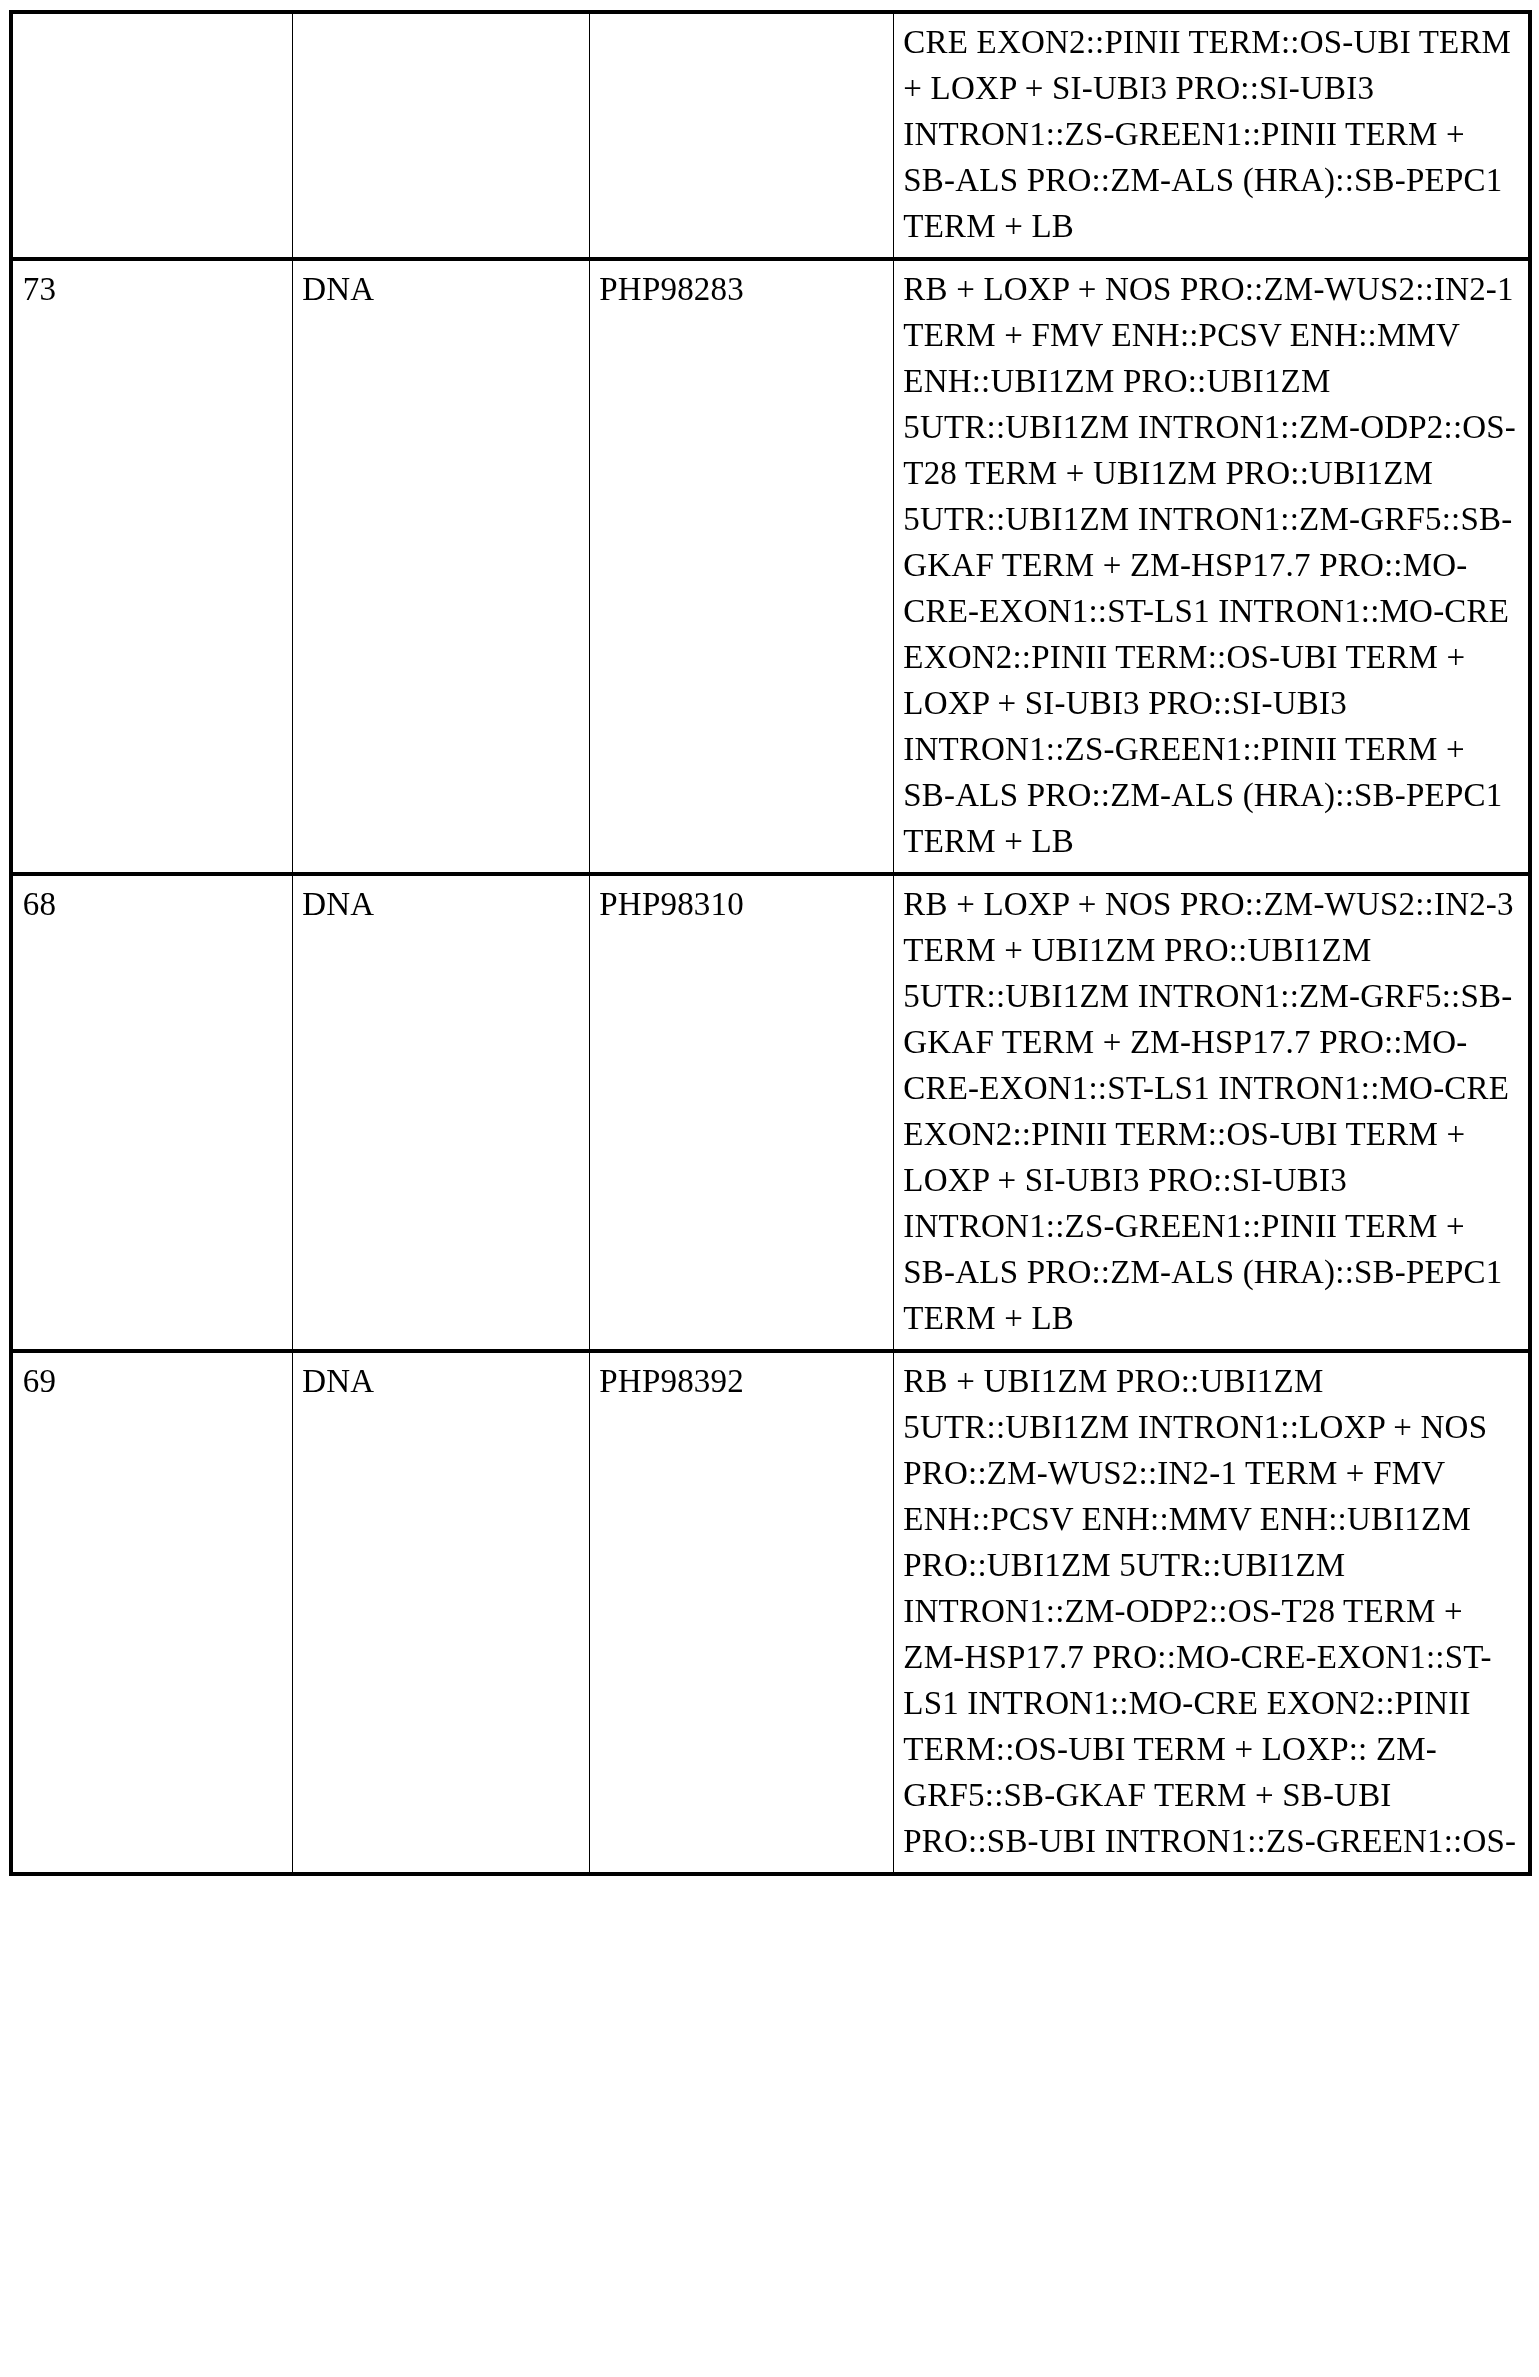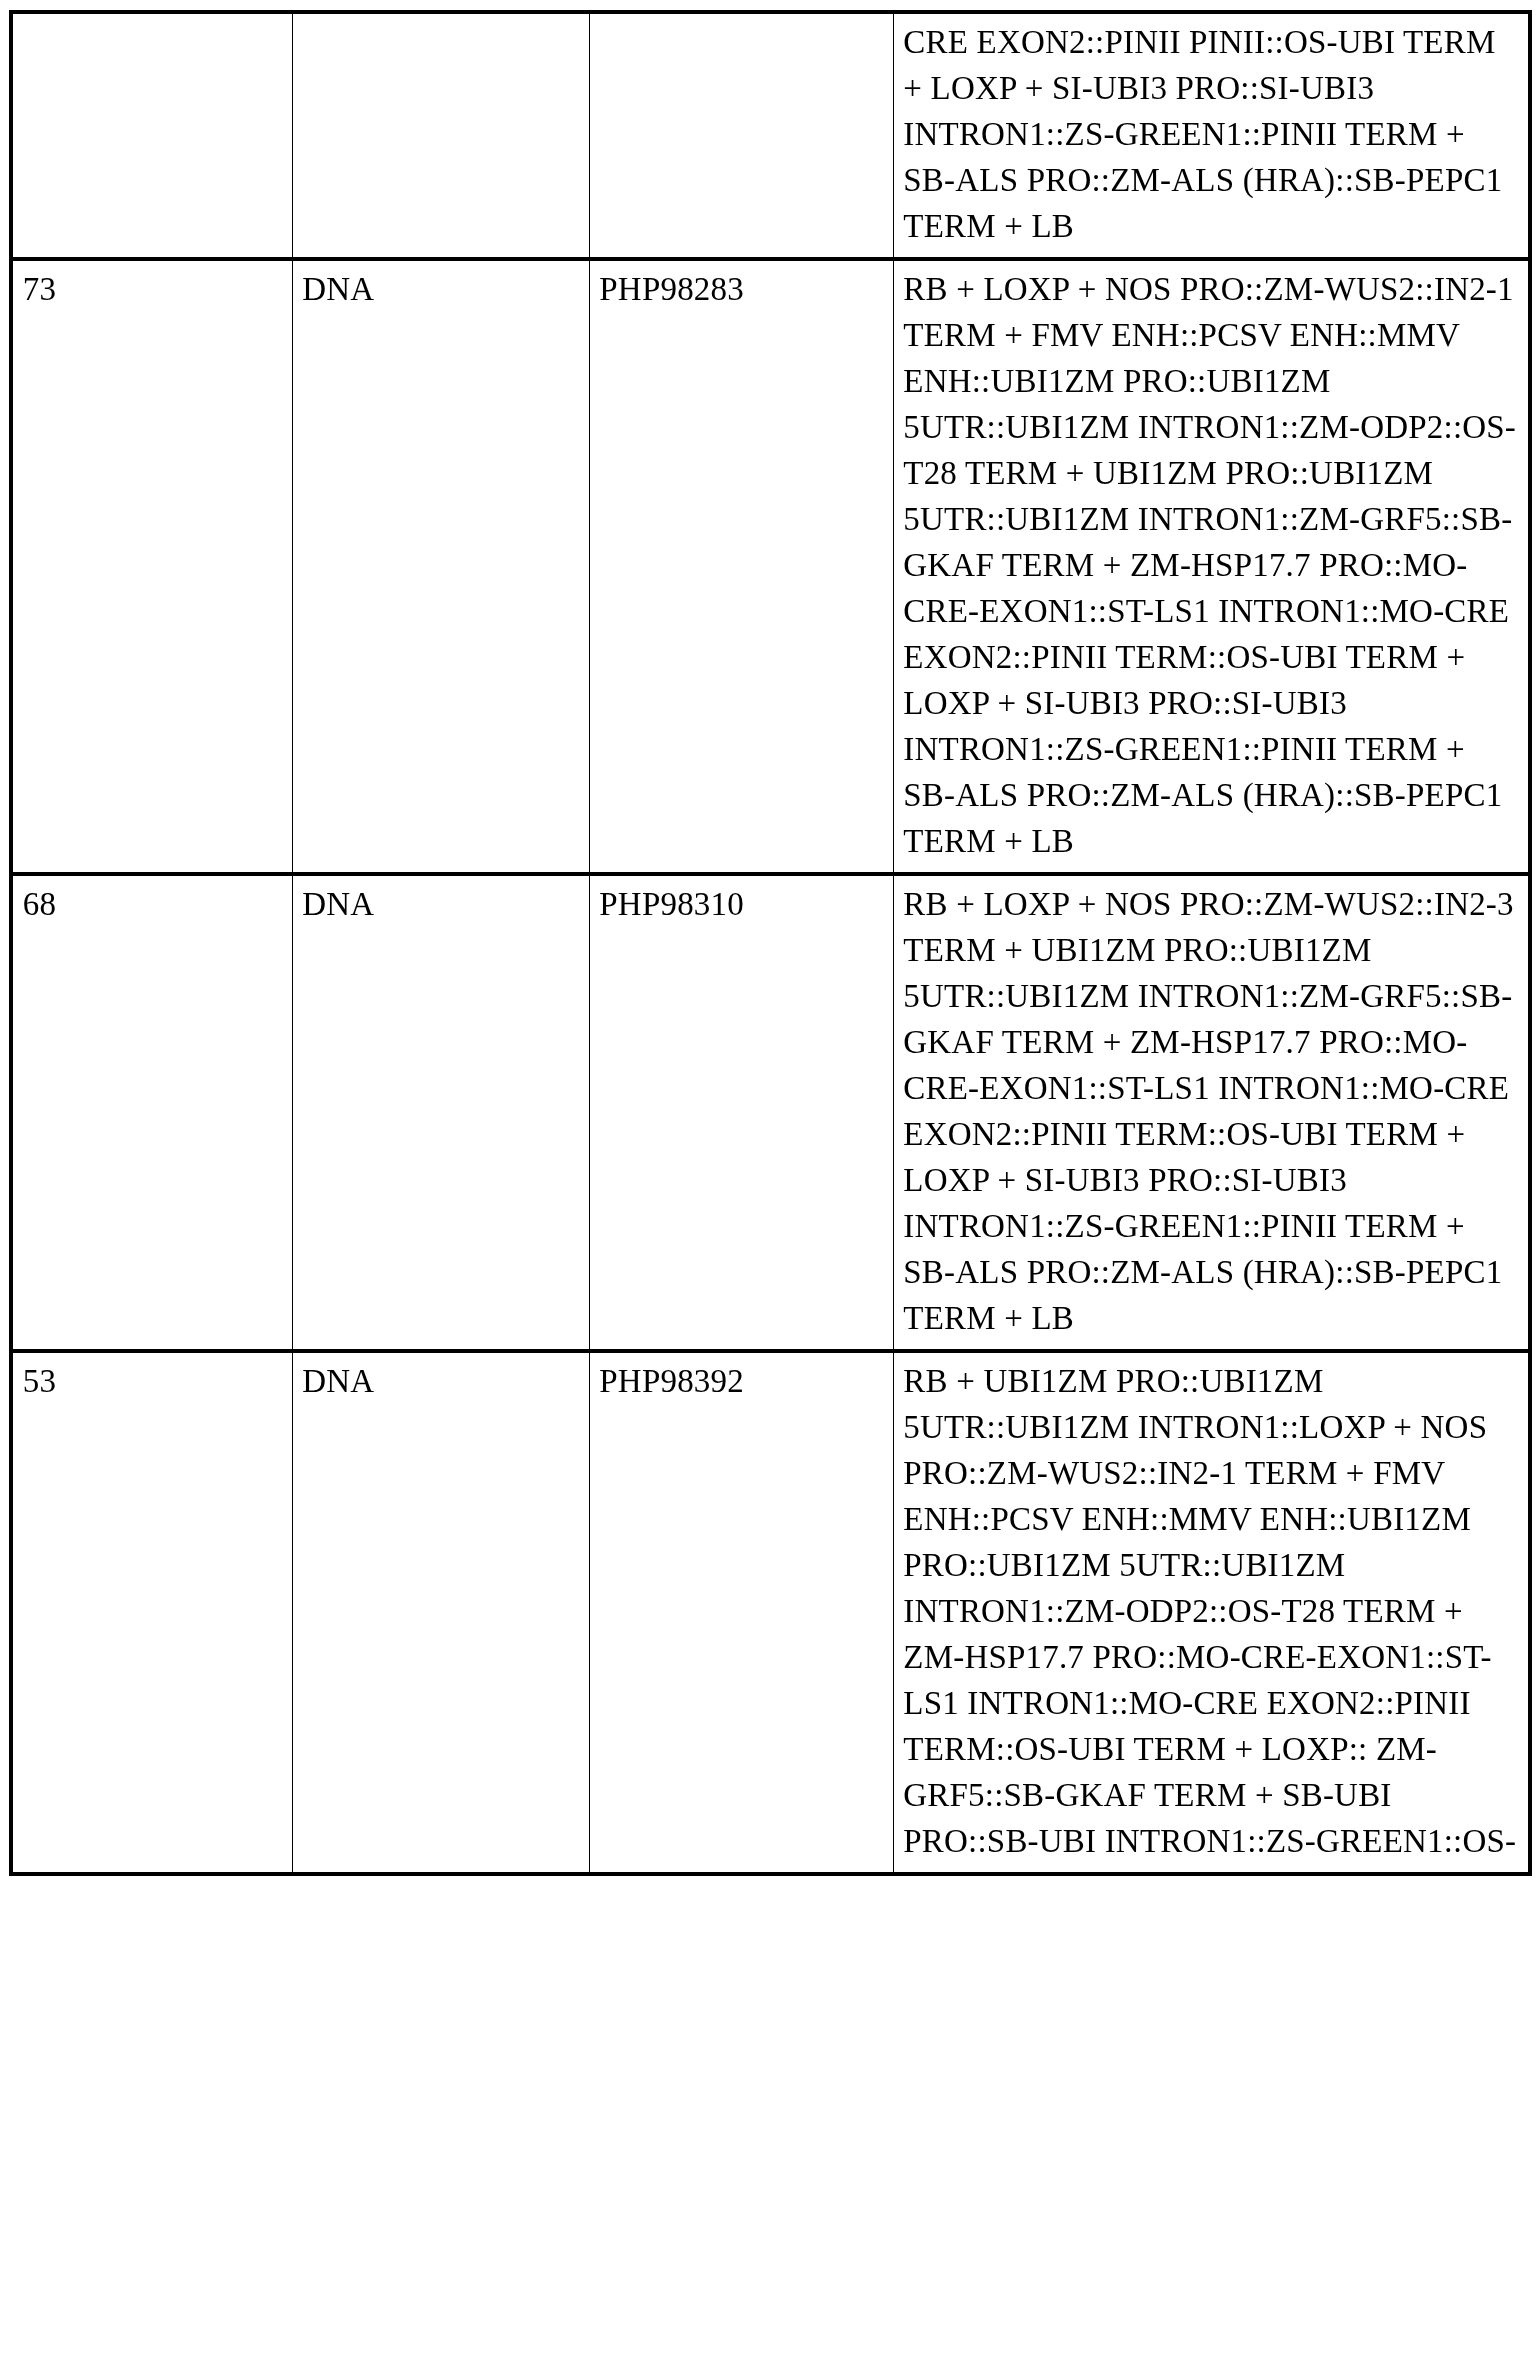--- a/index.html
+++ b/index.html
@@ -76,21 +76,21 @@
       <tr class="record record-first">
         <td>
             <span class="cell-text"></span>
           </td>
         <td>
             <span class="cell-text"></span>
           </td>
         <td>
             <span class="cell-text"></span>
           </td>
-        <td class="desc"><span class="cell-text">CRE EXON2::PINII PINII::OS-UBI TERM + LOXP + SI-UBI3 PRO::SI-UBI3 INTRON1::ZS-GREEN1::PINII TERM + SB-ALS PRO::ZM-ALS (HRA)::SB-PEPC1 TERM + LB</span></td>
+        <td class="desc"><span class="cell-text">CRE EXON2::PINII TERM::OS-UBI TERM + LOXP + SI-UBI3 PRO::SI-UBI3 INTRON1::ZS-GREEN1::PINII TERM + SB-ALS PRO::ZM-ALS (HRA)::SB-PEPC1 TERM + LB</span></td>
       </tr>
 
       <tr class="record">
         <td>
             <span class="cell-text">73</span>
           </td>
         <td>
             <span class="cell-text">DNA</span>
           </td>
         <td>
@@ -107,21 +107,21 @@
             <span class="cell-text">DNA</span>
           </td>
         <td>
             <span class="cell-text">PHP98310</span>
           </td>
         <td class="desc"><span class="cell-text">RB + LOXP + NOS PRO::ZM-WUS2::IN2-3 TERM + UBI1ZM PRO::UBI1ZM 5UTR::UBI1ZM INTRON1::ZM-GRF5::SB-GKAF TERM + ZM-HSP17.7 PRO::MO-CRE-EXON1::ST-LS1 INTRON1::MO-CRE EXON2::PINII TERM::OS-UBI TERM + LOXP + SI-UBI3 PRO::SI-UBI3 INTRON1::ZS-GREEN1::PINII TERM + SB-ALS PRO::ZM-ALS (HRA)::SB-PEPC1 TERM + LB</span></td>
       </tr>
 
       <tr class="record">
         <td>
-            <span class="cell-text">53</span>
+            <span class="cell-text">69</span>
           </td>
         <td>
             <span class="cell-text">DNA</span>
           </td>
         <td>
             <span class="cell-text">PHP98392</span>
           </td>
         <td class="desc"><span class="cell-text">RB + UBI1ZM PRO::UBI1ZM 5UTR::UBI1ZM INTRON1::LOXP + NOS PRO::ZM-WUS2::IN2-1 TERM + FMV ENH::PCSV ENH::MMV ENH::UBI1ZM PRO::UBI1ZM 5UTR::UBI1ZM INTRON1::ZM-ODP2::OS-T28 TERM + ZM-HSP17.7 PRO::MO-CRE-EXON1::ST-LS1 INTRON1::MO-CRE EXON2::PINII TERM::OS-UBI TERM + LOXP:: ZM-GRF5::SB-GKAF TERM + SB-UBI PRO::SB-UBI INTRON1::ZS-GREEN1::OS-</span></td>
       </tr>
 

